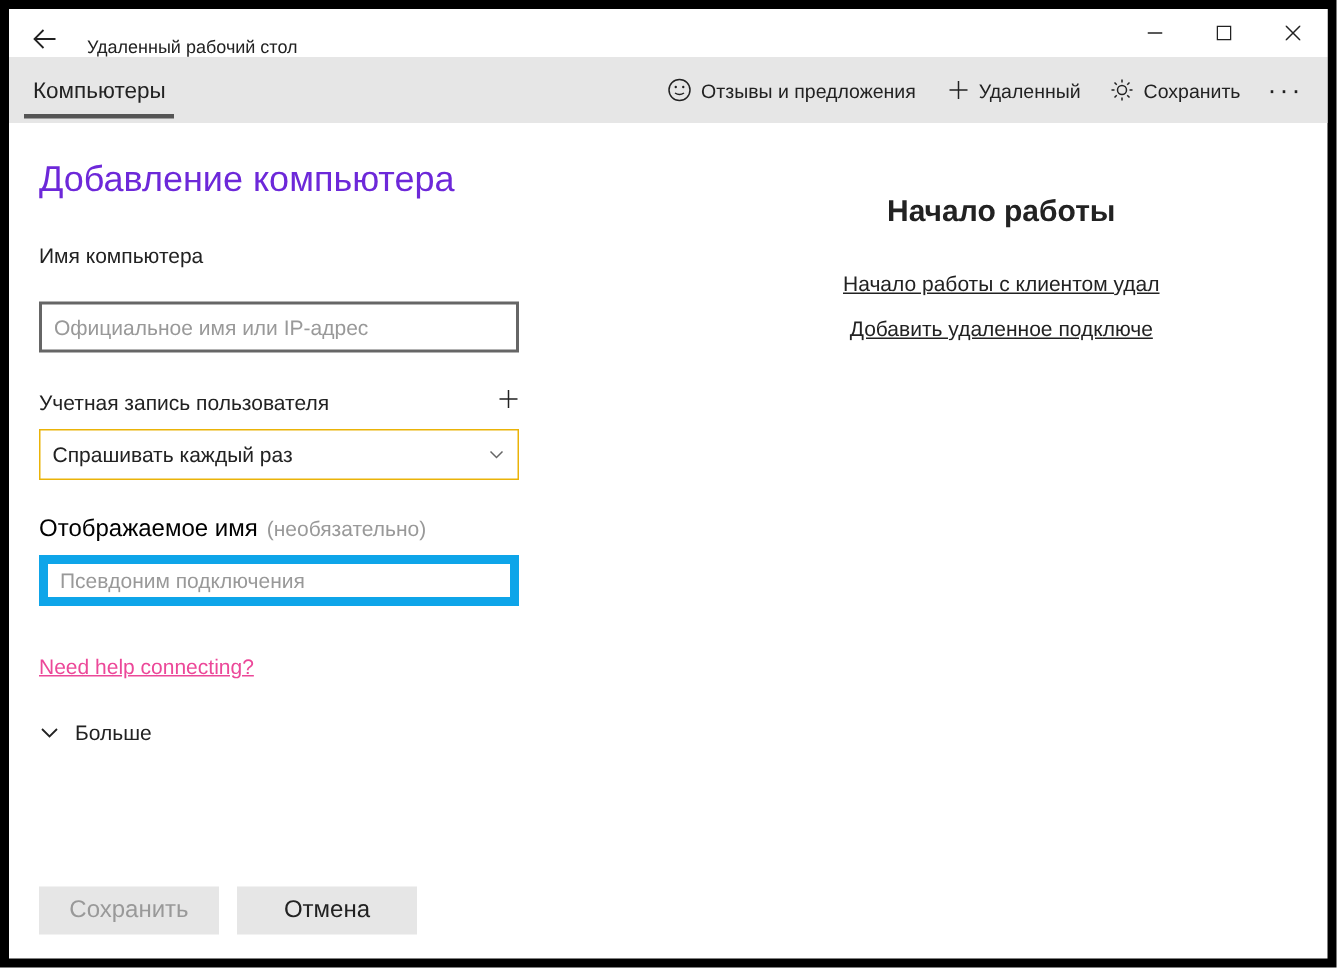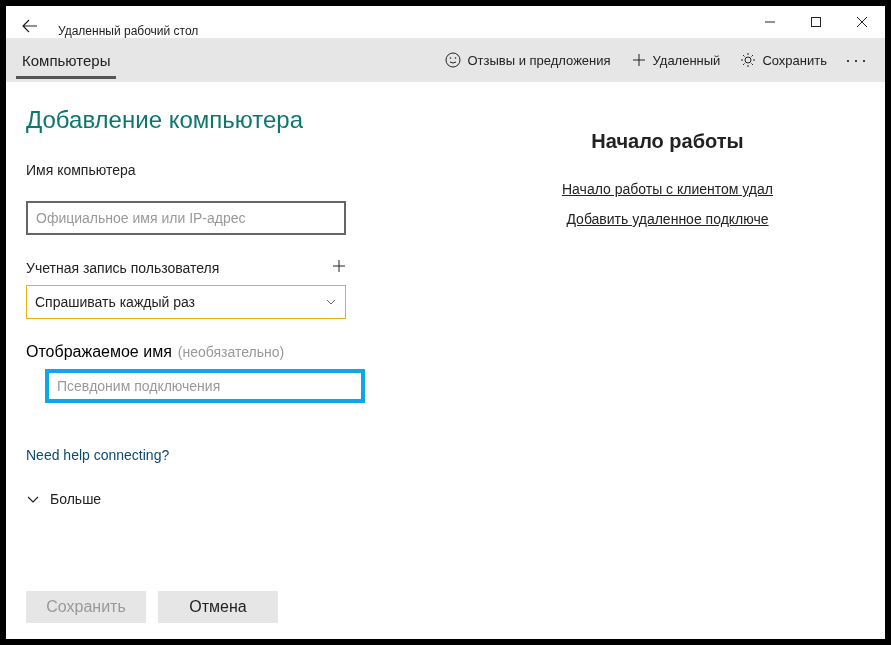--- a/index.html
+++ b/index.html
@@ -15,29 +15,29 @@
     .toolbar { height: 44px; background: #e6e6e6; display: flex; align-items: flex-start; padding: 0 8px 0 0; }
     .tab { padding: 0 16px; height: 100%; display: flex; align-items: center; font-size: 15px; color: #222; position: relative; }
     .tab.active::after { content: ""; position: absolute; bottom: 3px; left: 10px; right: 10px; height: 3px; background: #555; }
     .toolbar-spacer { flex: 1; }
     .toolbar-btn { display: flex; align-items: center; gap: 6px; padding: 0 10px; height: 100%; cursor: pointer; font-size: 13px; color: #222; }
     .toolbar-btn svg { width: 16px; height: 16px; }
     .ellipsis-btn { width: 40px; display: flex; align-items: center; justify-content: center; height: 100%; cursor: pointer; font-size: 18px; letter-spacing: 2px; color: #222; }
     .content { flex: 1; display: flex; overflow: hidden; }
     .main { flex: 0 0 460px; padding: 24px 20px 16px 20px; display: flex; flex-direction: column; }
     .side { flex: 1; padding: 48px 16px 0 0; text-align: center; }
-    .page-title { font-size: 24px; font-weight: 400; color: #0f766e; margin-bottom: 28px; }
+    .page-title { font-size: 24px; font-weight: 400; color: #6d28d9; margin-bottom: 28px; }
     .field { margin-bottom: 24px; }
     .field-label { font-size: 14px; color: #222; margin-bottom: 23px; display: flex; align-items: center; justify-content: space-between; }
     .add-icon { cursor: pointer; }
     .text-input { width: 320px; height: 34px; border: 2px solid #666; padding: 0 8px; font-size: 14px; color: #222; outline: none; }
     .text-input::placeholder { color: #999; }
-    .text-input.light { border: 4px solid #0ea5e9; margin-left: 19px; }
+    .text-input.light { border: 6px solid #0ea5e9; }
     .select { width: 320px; height: 34px; border: 1px solid #eab308; padding: 0 8px; font-size: 14px; color: #222; display: flex; align-items: center; justify-content: space-between; cursor: pointer; }
-    .help-link { font-size: 14px; color: #0c4a6e; cursor: pointer; margin-top: 20px; }
+    .help-link { font-size: 14px; color: #ec4899; text-decoration: underline; cursor: pointer; margin-top: 8px; }
     .more-row { display: flex; align-items: center; gap: 10px; font-size: 14px; color: #222; cursor: pointer; margin-top: 28px; }
     .button-row { display: flex; gap: 12px; margin-top: auto; padding-top: 20px; }
     .btn { width: 120px; height: 32px; border: none; font-size: 16px; cursor: pointer; }
     .btn-primary { background: #e6e6e6; color: #999; }
     .btn-secondary { background: #e6e6e6; color: #222; }
     .side-title { font-size: 20px; color: #222; margin-bottom: 28px; }
     .side-link { display: block; font-size: 14px; color: #222; text-decoration: underline; margin-bottom: 14px; cursor: pointer; white-space: nowrap; overflow: hidden; }
     .label-row { display: flex; align-items: baseline; justify-content: space-between; width: 320px; margin-bottom: 8px; }
     .label-row .field-label-text { font-size: 14px; color: #222; }
     .label-row-display { display: flex; align-items: baseline; width: 320px; margin-bottom: 8px; gap: 6px; }

